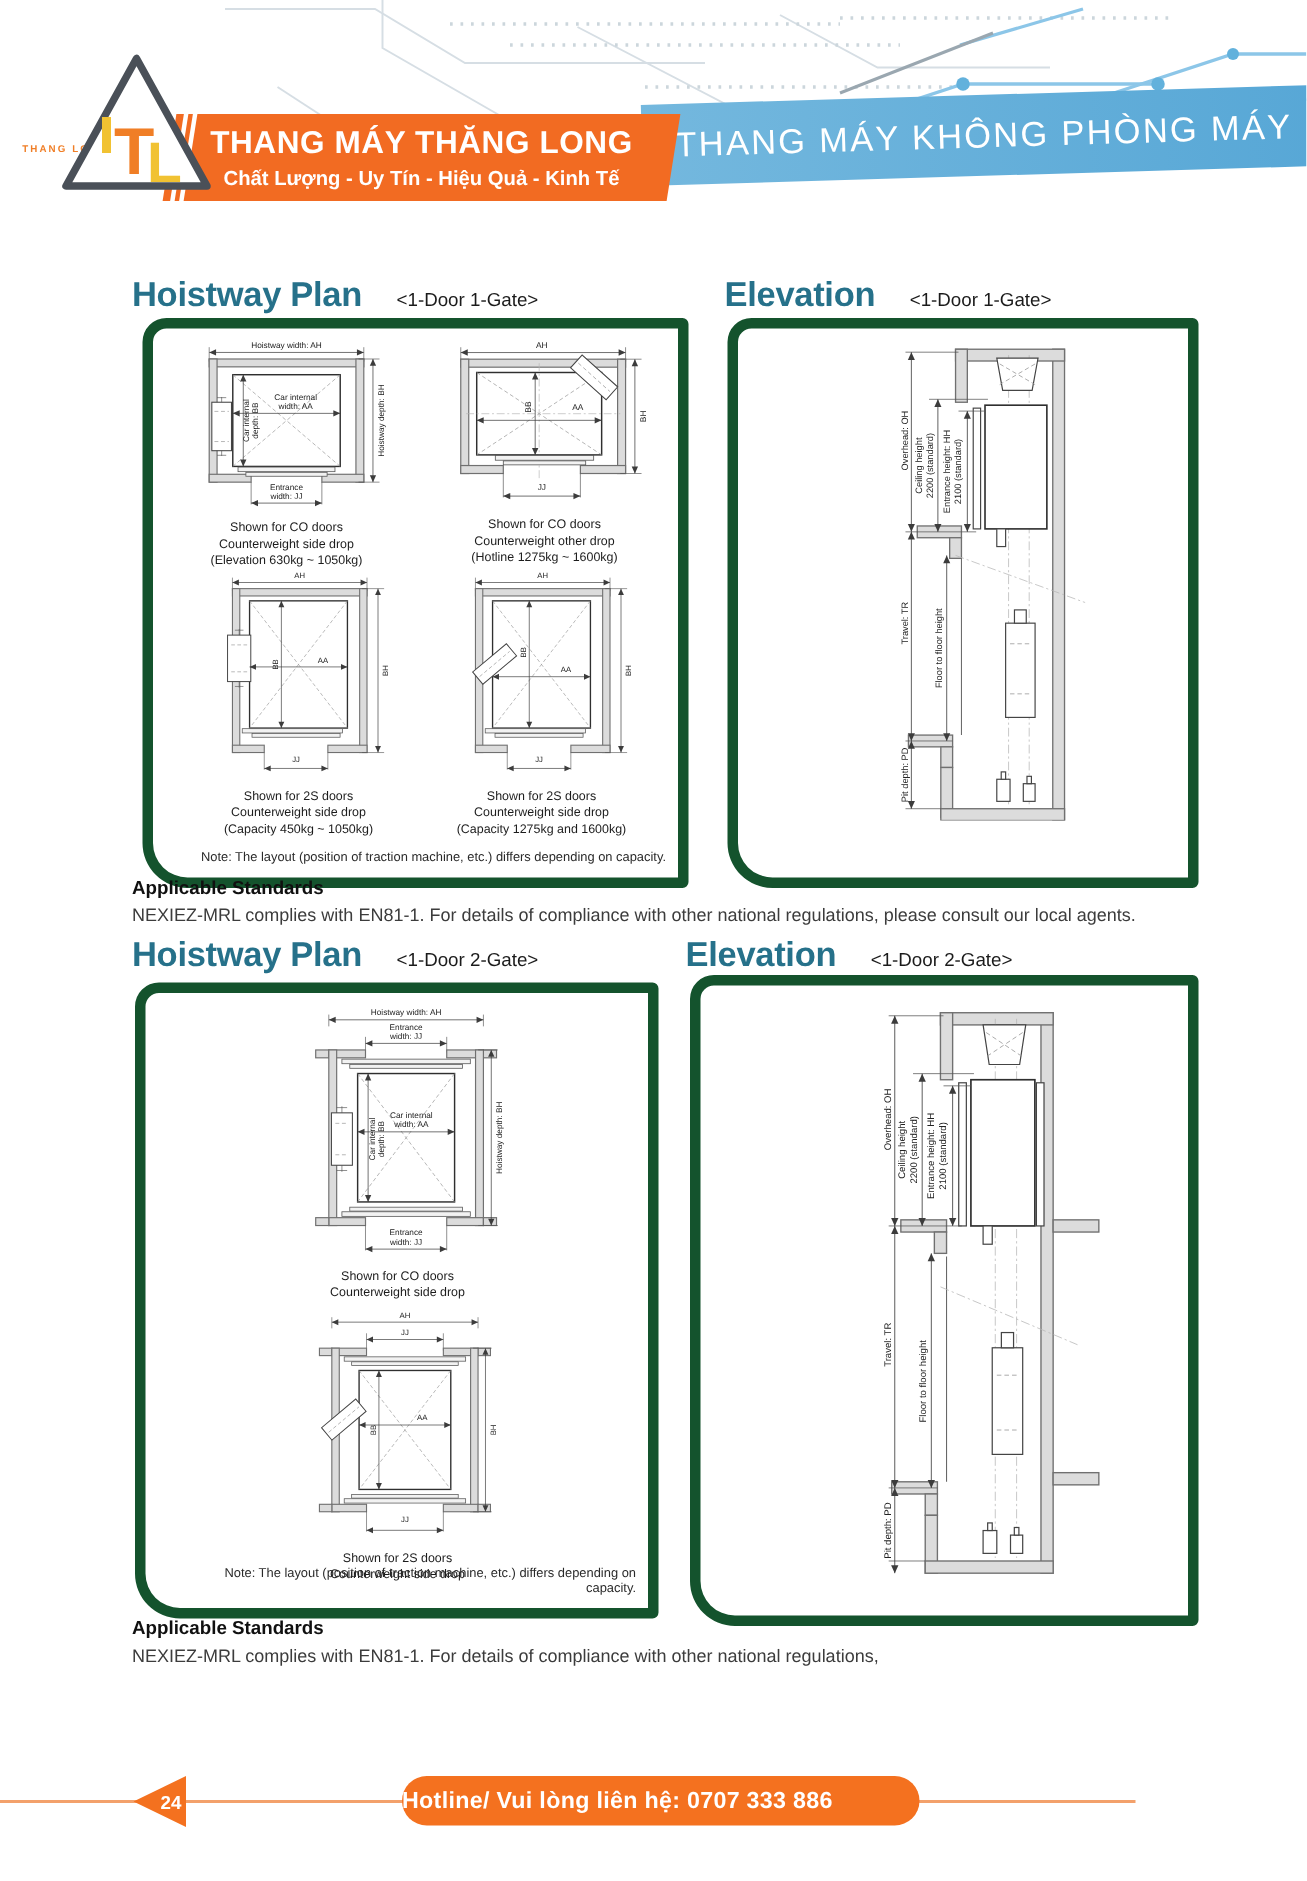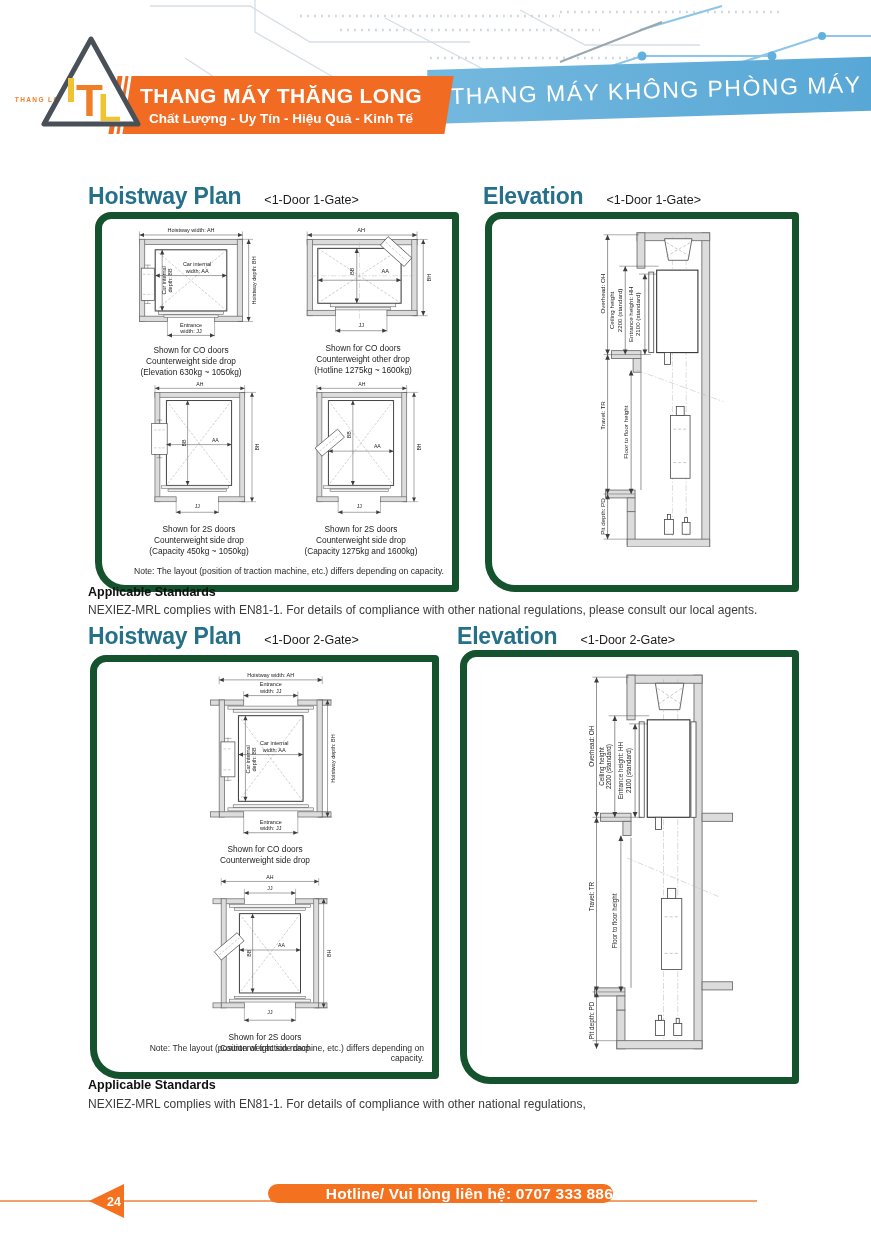--- a/index.html
+++ b/index.html
@@ -41,22 +41,22 @@
   .elev-note .l2{padding-left:27px}
 
   
   .std{position:absolute}
   .std-title{font-size:12.5px;font-weight:bold;color:#101010}
   .std-text{font-size:12px;color:#3c3c3c;margin-top:3px;line-height:1.35}
 
   
   #footer-line{position:absolute;left:0;top:1200px;width:757px;height:2px;background:#f3a16b}
   #page-badge{position:absolute;left:86px;top:1183px;width:40px;height:36px}
-  #hotline-pill{position:absolute;left:268px;top:1184px;width:345px;height:19px;background:#f4711f;
-     border-radius:17px;display:flex;align-items:center;justify-content:flex-end}
+  #hotline-pill{position:absolute;left:268px;top:1184px;width:345px;height:33px;background:#f4711f;
+     border-radius:17px;display:flex;align-items:center;justify-content:flex-start}
   #hotline-pill span{color:#fff;font-size:15.5px;font-weight:700;letter-spacing:.2px}
 
   
   svg text{font-family:"Liberation Sans",sans-serif}
   .lbl{font-size:6.3px;fill:#222}
   .wall{fill:#dcdcdc;stroke:#707070;stroke-width:.9}
   .car{fill:#fff;stroke:#2f2f2f;stroke-width:1.1}
   .bx{fill:#fff;stroke:#444;stroke-width:.8}
   .dsh{fill:none;stroke:#9a9a9a;stroke-width:.55;stroke-dasharray:3 2}
   .dd{fill:none;stroke:#b5b5b5;stroke-width:.5;stroke-dasharray:6 2 1.5 2}

